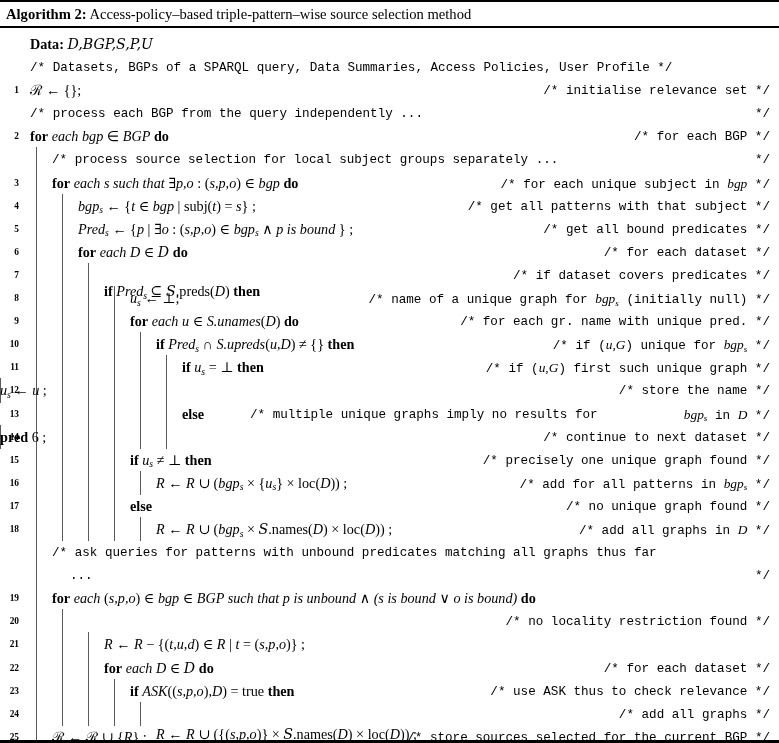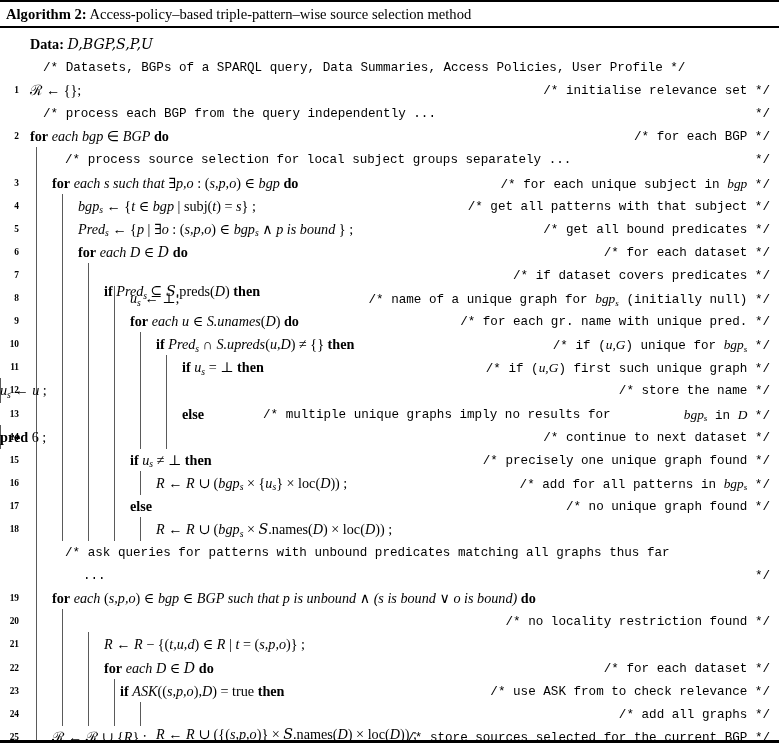--- a/index.html
+++ b/index.html
@@ -104,21 +104,20 @@
     color: #000;
   }
   .cmt-left {
     position: absolute;
     top: 3px;
     font-family: "Liberation Mono", "DejaVu Sans Mono", monospace;
     font-size: 12.6px;
     line-height: 18px;
     white-space: nowrap;
     color: #000;
-    margin-left: 13px;
   }
   .cmt .cit, .cmt-left .cit {
     font-family: "Liberation Serif", "DejaVu Serif", serif;
     font-style: italic;
     font-size: 13.4px;
   }
   .data-row .code { font-size: 14.2px; text-align: center; }
 </style>
 </head>
 <body>
@@ -305,20 +304,21 @@
           <div class="cmt">/* no unique graph found */</div>
         </div>
         <div class="row">
           <div class="lineno">18</div>
           <div class="guide" style="left: 36px;"></div>
           <div class="guide" style="left: 62px;"></div>
           <div class="guide" style="left: 88px;"></div>
           <div class="guide" style="left: 114px;"></div>
           <div class="guide" style="left: 140px;"></div>
           <div class="code" style="left: 156px;"><i>R</i> ← <i>R</i> ∪ (<i>bgp</i><sub>s</sub> × <span class="cal">S</span>.names(<i>D</i>) × loc(<i>D</i>)) ;</div>
+          <div class="cmt">/* add all graphs in <span class="cit">D</span> */</div>
         </div>
         <div class="row">
           <div class="guide" style="left: 36px;"></div>
           <div class="cmt-left" style="left: 52px;">/* ask queries for patterns with unbound predicates matching all graphs thus far</div>
         </div>
         <div class="row">
           <div class="guide" style="left: 36px;"></div>
           <div class="cmt-left" style="left: 70px;">...</div>
           <div class="cmt">*/</div>
         </div>
@@ -347,22 +347,22 @@
           <div class="guide" style="left: 88px;"></div>
           <div class="code" style="left: 104px;"><span class="kw">for</span> <i>each D</i> ∈ <span class="cal">D</span> <span class="kw">do</span></div>
           <div class="cmt">/* for each dataset */</div>
         </div>
         <div class="row">
           <div class="lineno">23</div>
           <div class="guide" style="left: 36px;"></div>
           <div class="guide" style="left: 62px;"></div>
           <div class="guide" style="left: 88px;"></div>
           <div class="guide" style="left: 114px;"></div>
-          <div class="code" style="left: 120px;"><span class="kw">if</span> <i>ASK</i>((<i>s,p,o</i>)<i>,D</i>) = true <span class="kw">then</span></div>
-          <div class="cmt">/* use ASK from to check relevance */</div>
+          <div class="code" style="left: 130px;"><span class="kw">if</span> <i>ASK</i>((<i>s,p,o</i>)<i>,D</i>) = true <span class="kw">then</span></div>
+          <div class="cmt">/* use ASK thus to check relevance */</div>
         </div>
         <div class="row">
           <div class="lineno">24</div>
           <div class="guide" style="left: 36px;"></div>
           <div class="guide" style="left: 62px;"></div>
           <div class="guide" style="left: 88px;"></div>
           <div class="guide" style="left: 114px;"></div>
           <div class="guide" style="left: 140px;"></div>
           <div class="code" style="left: 156px; margin-top: 20px;"><i>R</i> ← <i>R</i> ∪ ({(<i>s,p,o</i>)} × <span class="cal">S</span>.names(<i>D</i>) × loc(<i>D</i>)) ;</div>
           <div class="cmt">/* add all graphs */</div>

